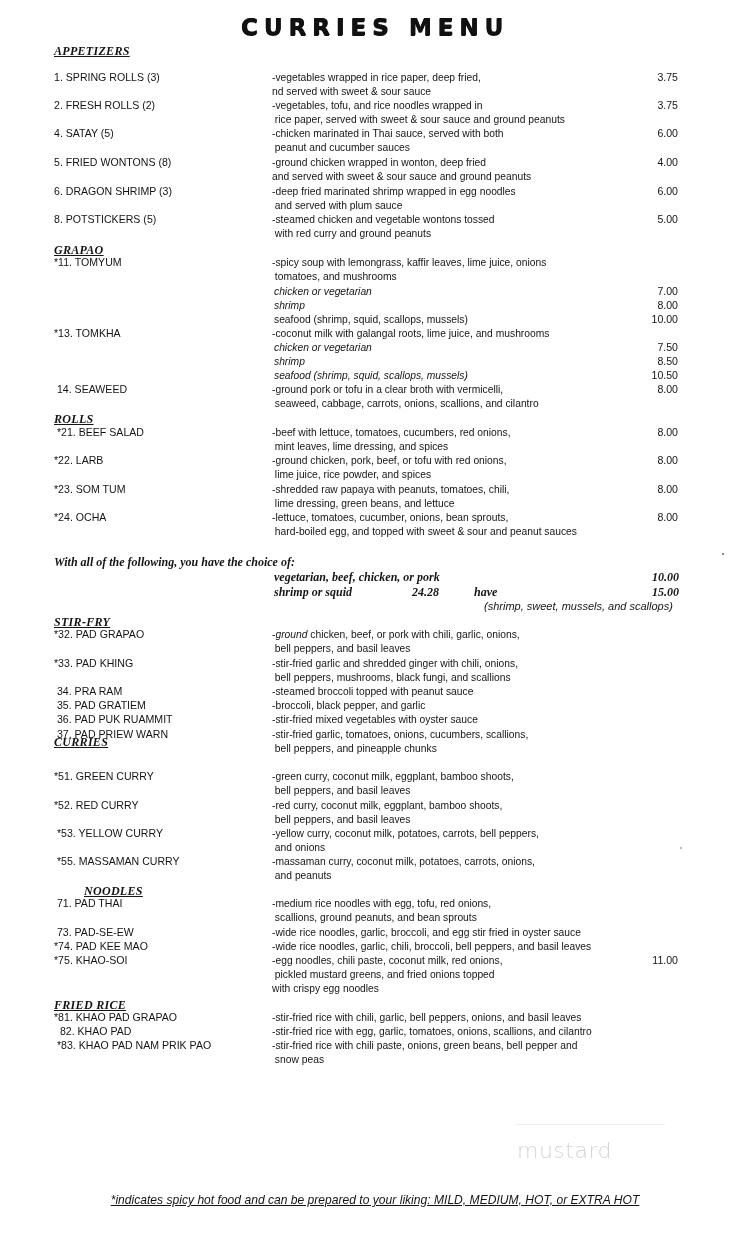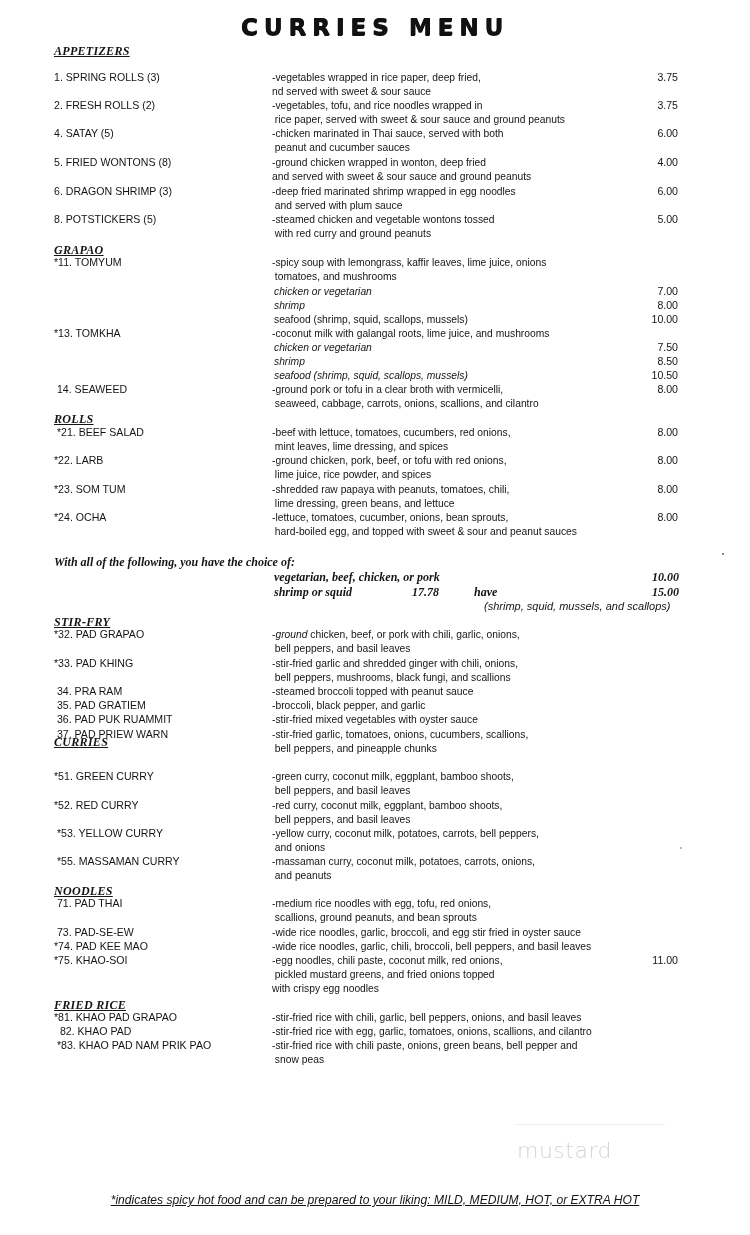--- a/index.html
+++ b/index.html
@@ -116,21 +116,21 @@
     <div class="abs desc" style="left:272px;top:784px;white-space:pre;"> bell peppers, and basil leaves</div>
     <div class="abs name" style="left:54px;top:799px;white-space:pre;">*52. RED CURRY</div>
     <div class="abs desc" style="left:272px;top:799px;white-space:pre;">-red curry, coconut milk, eggplant, bamboo shoots,</div>
     <div class="abs desc" style="left:272px;top:813px;white-space:pre;"> bell peppers, and basil leaves</div>
     <div class="abs name" style="left:54px;top:827px;white-space:pre;"> *53. YELLOW CURRY</div>
     <div class="abs desc" style="left:272px;top:827px;white-space:pre;">-yellow curry, coconut milk, potatoes, carrots, bell peppers,</div>
     <div class="abs desc" style="left:272px;top:841px;white-space:pre;"> and onions</div>
     <div class="abs name" style="left:54px;top:855px;white-space:pre;"> *55. MASSAMAN CURRY</div>
     <div class="abs desc" style="left:272px;top:855px;white-space:pre;">-massaman curry, coconut milk, potatoes, carrots, onions,</div>
     <div class="abs desc" style="left:272px;top:869px;white-space:pre;"> and peanuts</div>
-    <div class="abs section" style="top:884px;">NOODLES</div>
+    <div class="abs section" style="top:884px;margin-left:30px;">NOODLES</div>
     <div class="abs name" style="left:54px;top:897px;white-space:pre;"> 71. PAD THAI</div>
     <div class="abs desc" style="left:272px;top:897px;white-space:pre;">-medium rice noodles with egg, tofu, red onions,</div>
     <div class="abs desc" style="left:272px;top:911px;white-space:pre;"> scallions, ground peanuts, and bean sprouts</div>
     <div class="abs name" style="left:54px;top:926px;white-space:pre;"> 73. PAD-SE-EW</div>
     <div class="abs desc" style="left:272px;top:926px;white-space:pre;">-wide rice noodles, garlic, broccoli, and egg stir fried in oyster sauce</div>
     <div class="abs name" style="left:54px;top:940px;white-space:pre;">*74. PAD KEE MAO</div>
     <div class="abs desc" style="left:272px;top:940px;white-space:pre;">-wide rice noodles, garlic, chili, broccoli, bell peppers, and basil leaves</div>
     <div class="abs name" style="left:54px;top:954px;white-space:pre;">*75. KHAO-SOI</div>
     <div class="abs desc" style="left:272px;top:954px;white-space:pre;">-egg noodles, chili paste, coconut milk, red onions,</div>
     <div class="abs desc" style="left:272px;top:968px;white-space:pre;"> pickled mustard greens, and fried onions topped</div>
@@ -143,24 +143,24 @@
     <div class="abs desc" style="left:272px;top:1025px;white-space:pre;">-stir-fried rice with egg, garlic, tomatoes, onions, scallions, and cilantro</div>
     <div class="abs name" style="left:54px;top:1039px;white-space:pre;"> *83. KHAO PAD NAM PRIK PAO</div>
     <div class="abs desc" style="left:272px;top:1039px;white-space:pre;">-stir-fried rice with chili paste, onions, green beans, bell pepper and</div>
     <div class="abs desc" style="left:272px;top:1053px;white-space:pre;"> snow peas</div>
   </div>
 
 <div class="abs choice" style="left:54px;top:555px;">With all of the following, you have the choice of:</div>
 <div class="abs choice" style="left:274px;top:570px;">vegetarian, beef, chicken, or pork</div>
 <div class="abs choice" style="left:619px;top:570px;width:60px;text-align:right;">10.00</div>
 <div class="abs choice" style="left:274px;top:585px;">shrimp or squid</div>
-<div class="abs choice" style="left:412px;top:585px;">17.78</div>
+<div class="abs choice" style="left:412px;top:585px;">24.28</div>
 <div class="abs choice" style="left:474px;top:585px;">have</div>
 <div class="abs choice" style="left:619px;top:585px;width:60px;text-align:right;">15.00</div>
-<div class="abs choice-note" style="left:484px;top:600px;">(shrimp, squid, mussels, and scallops)</div>
+<div class="abs choice-note" style="left:484px;top:600px;">(shrimp, sweet, mussels, and scallops)</div>
 
 <div class="abs dot" style="left:722px;top:553px;"></div>
 <div class="abs dot" style="left:680px;top:847px;background:#bbb;"></div>
 
 <div class="abs wm-line"></div>
 <div class="abs watermark">mustard</div>
 
 <div class="abs footer">*indicates spicy hot food and can be prepared to your liking: MILD, MEDIUM, HOT, or EXTRA HOT</div>
 
 </body></html>

